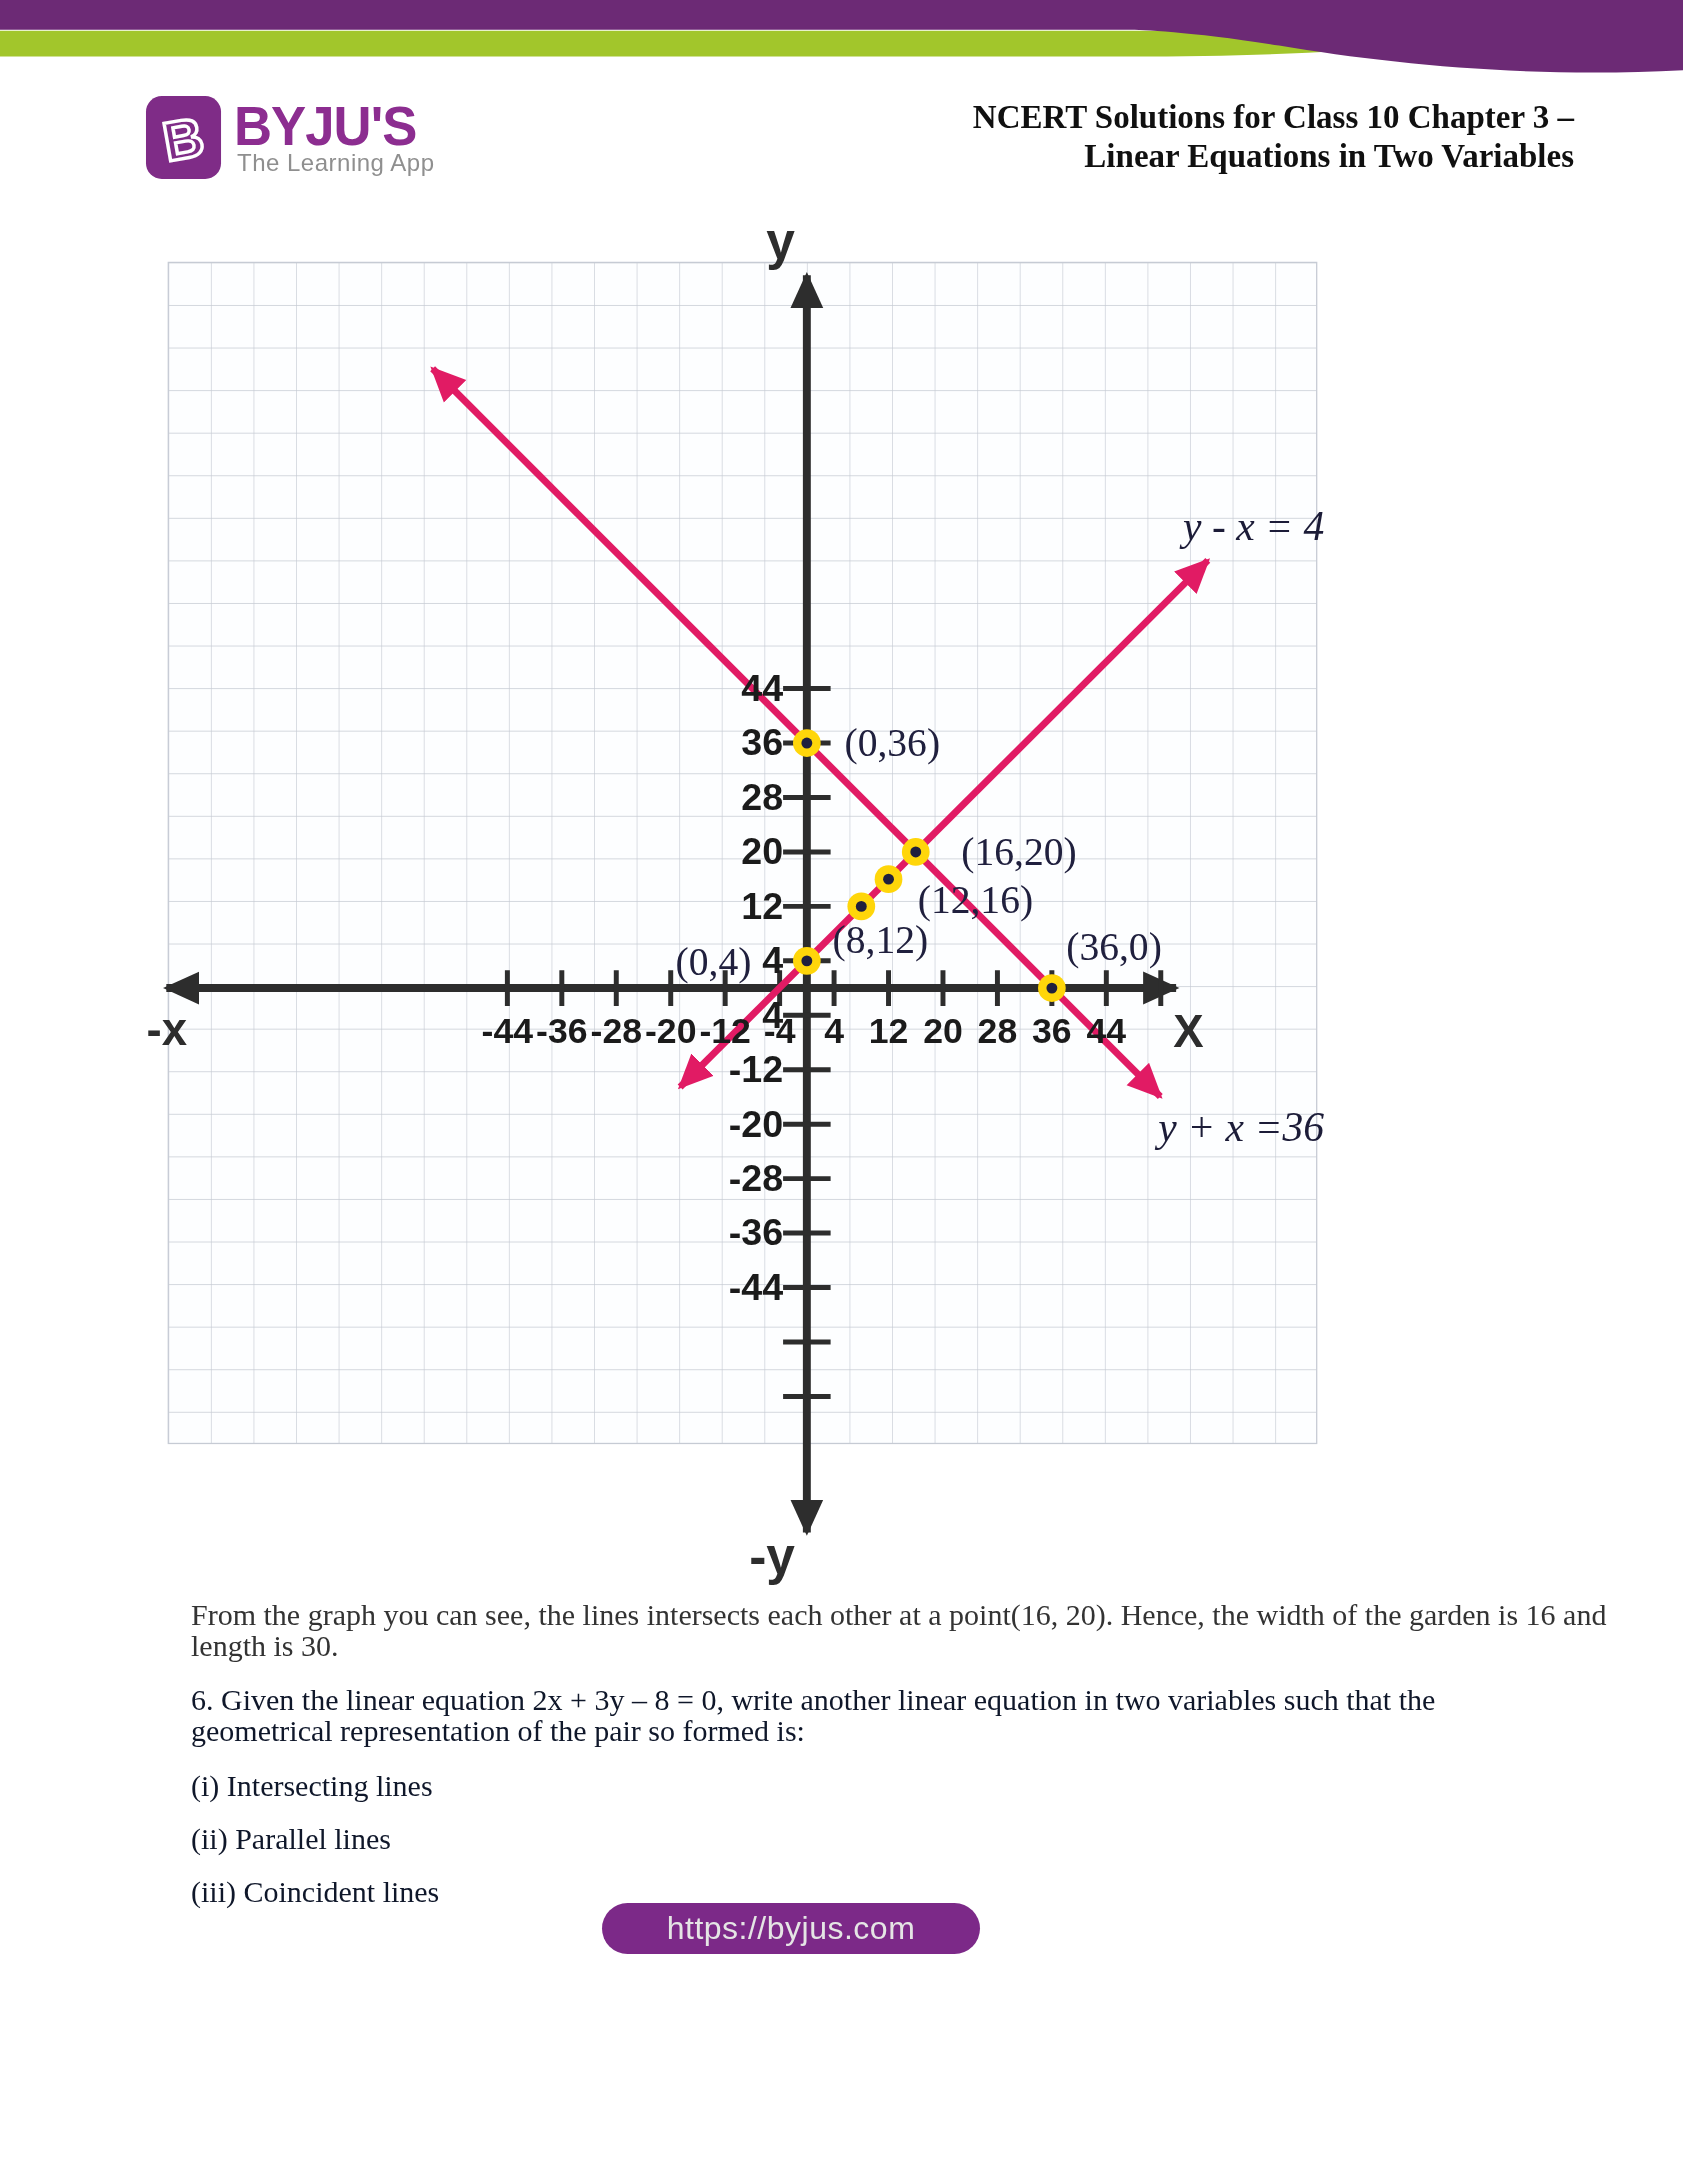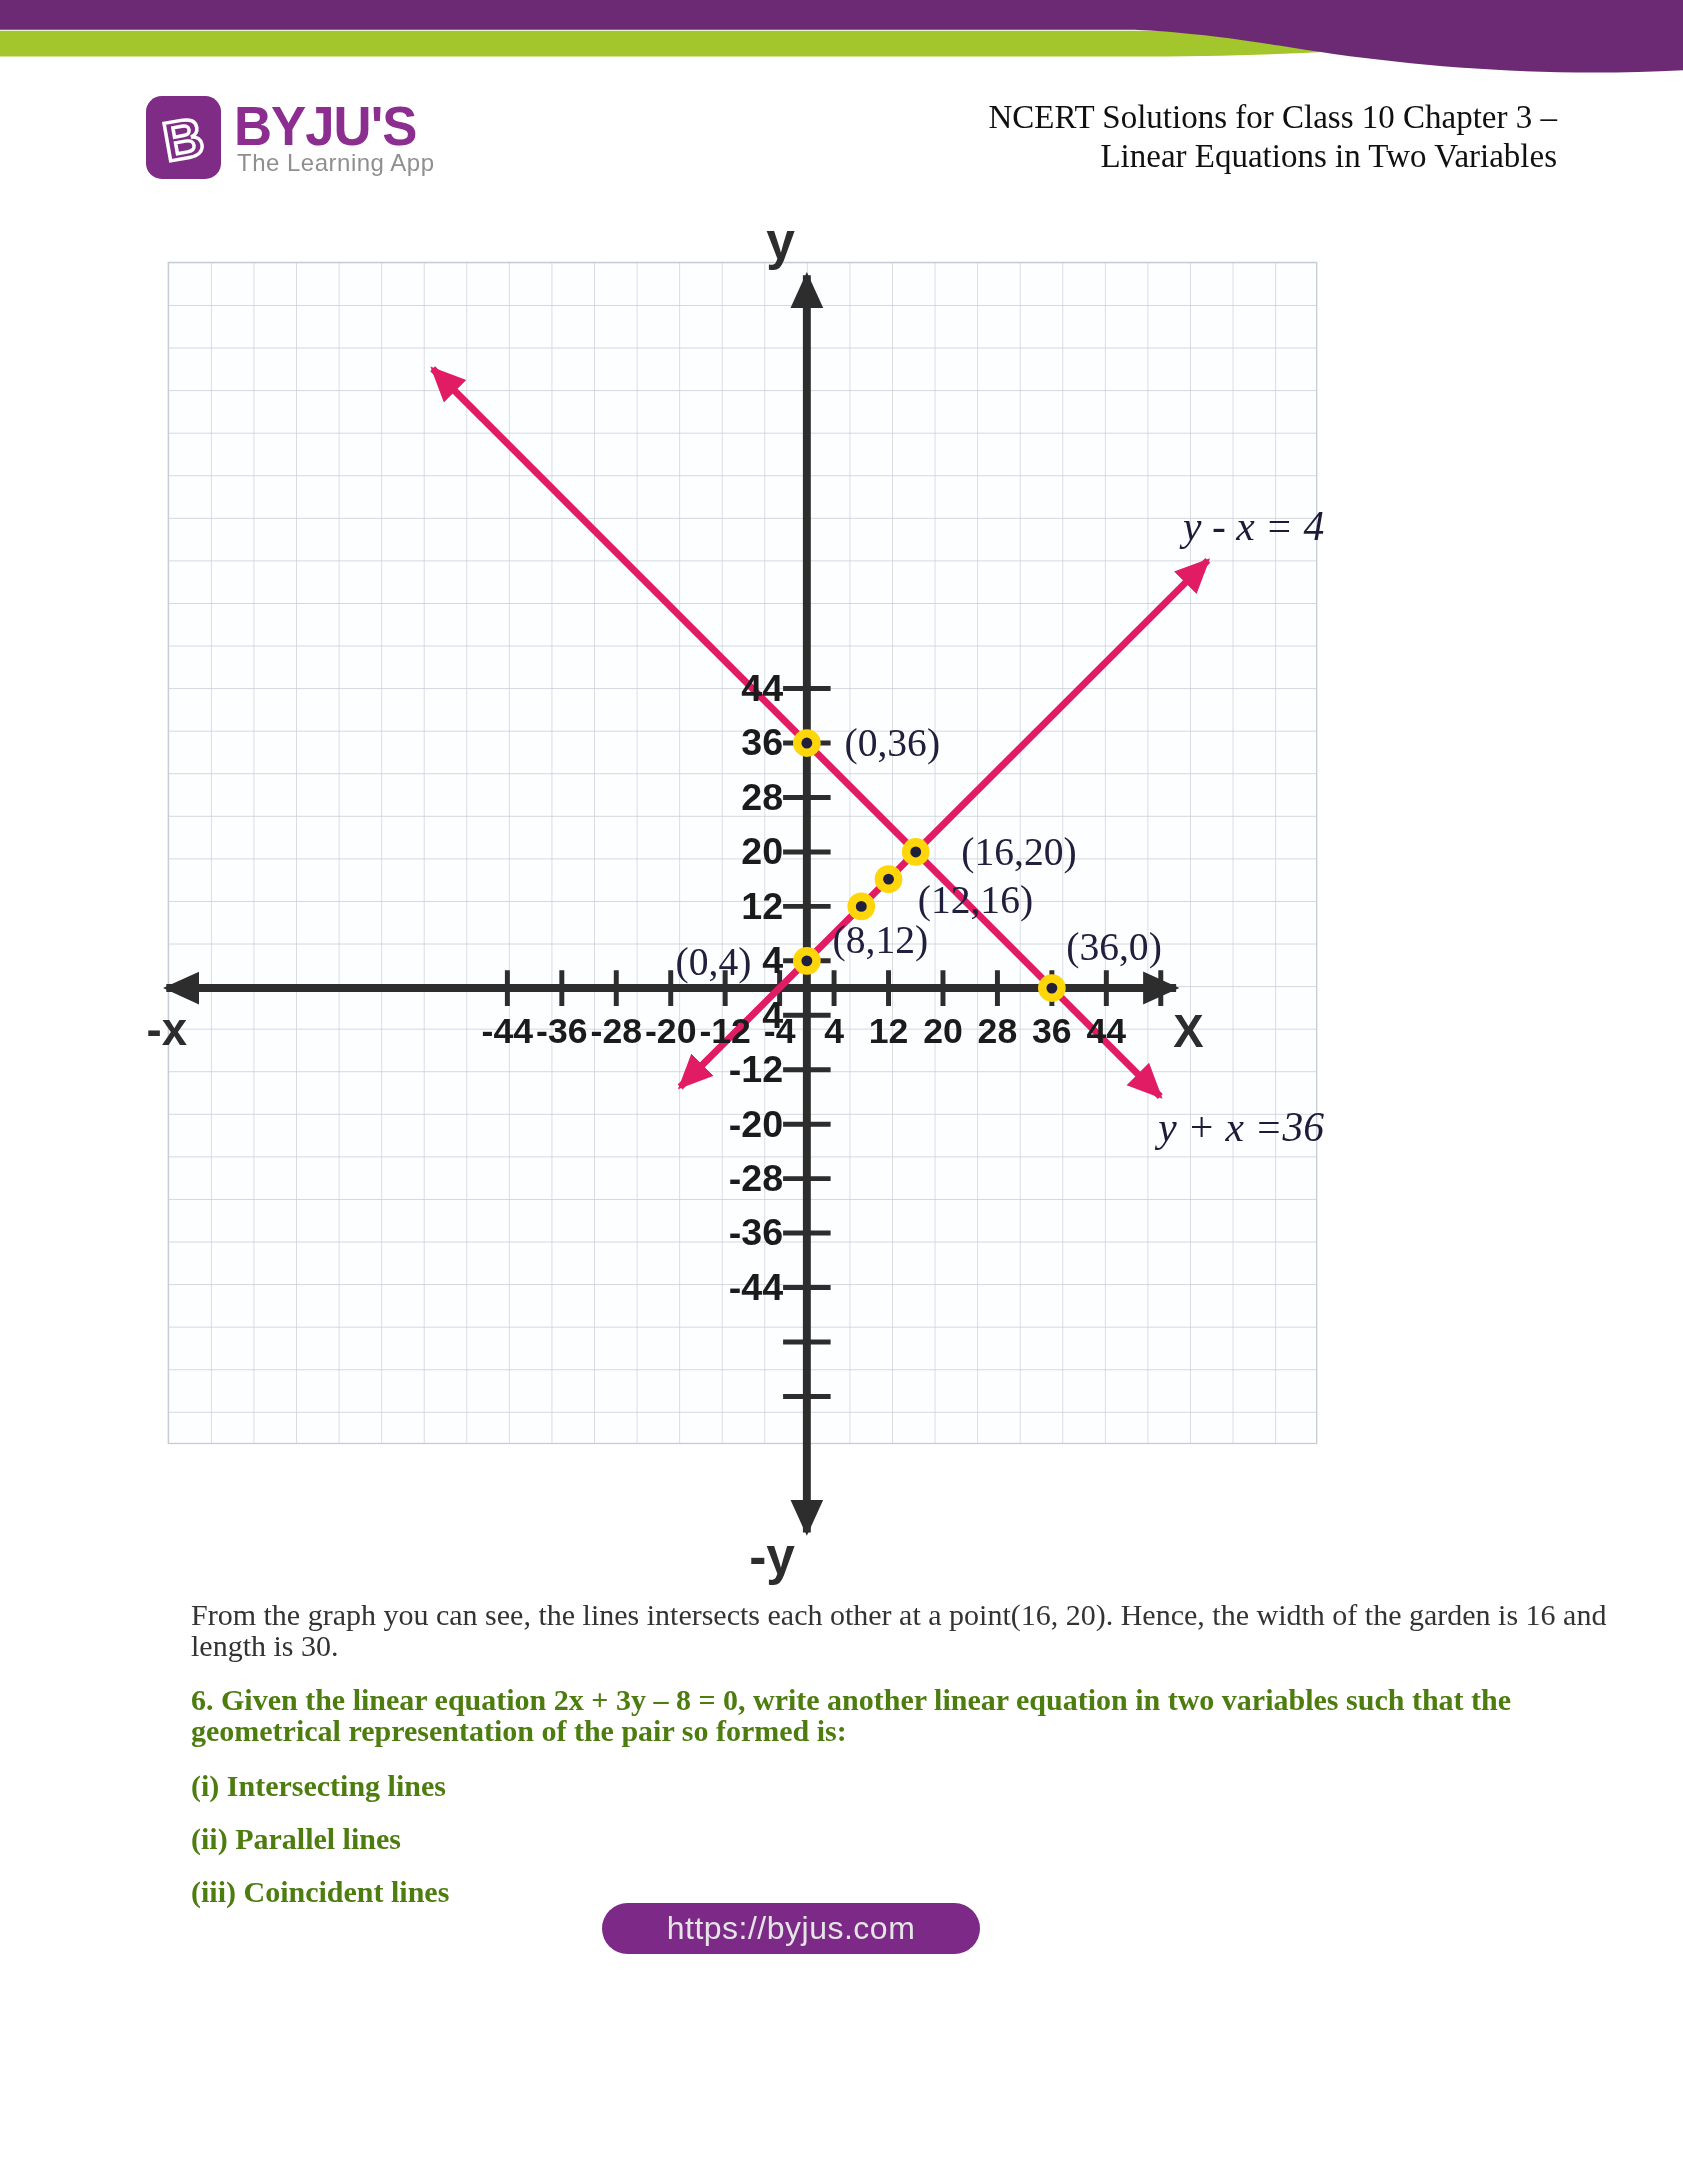--- a/index.html
+++ b/index.html
@@ -7,29 +7,29 @@
         font-family:"Liberation Serif", serif;}
 
   
   .banner-svg{position:absolute;left:0;top:0;}
   .logo-mark-svg{position:absolute;left:145px;top:95px;}
   .brand-name{position:absolute;left:234px;top:93px;font-family:"Liberation Sans",sans-serif;
               font-weight:bold;font-size:56px;letter-spacing:-1px;color:#8c2d90;
               transform:scaleX(.94);transform-origin:left top;}
   .brand-tagline{position:absolute;left:237px;top:149px;font-family:"Liberation Sans",sans-serif;
               font-size:24px;letter-spacing:0.5px;color:#8f8f8f;}
-  .page-title{position:absolute;right:126px;top:98px;text-align:right;font-weight:normal;
+  .page-title{position:absolute;right:109px;top:98px;text-align:right;font-weight:bold;
               font-size:33px;line-height:39px;color:#101010;}
 
   
   .graph-svg{position:absolute;left:0;top:188px;}
 
   
   .bodytext{position:absolute;left:149px;width:1431px;font-size:30px;line-height:31px;color:#333333;margin-left:42px;}
-  .boldtext{font-weight:bold;color:#4d7c0f;}
+  .boldtext{font-weight:normal;color:#0f172a;}
 
   
   .footer-pill{position:absolute;left:602px;top:1903px;width:378px;height:51px;border-radius:27px;
                background:#7c2988;display:flex;align-items:center;justify-content:center;
                font-family:"Liberation Sans",sans-serif;font-size:32px;color:#e5e5e5;
                letter-spacing:0.5px;}
 </style>
 </head>
 <body>
 

